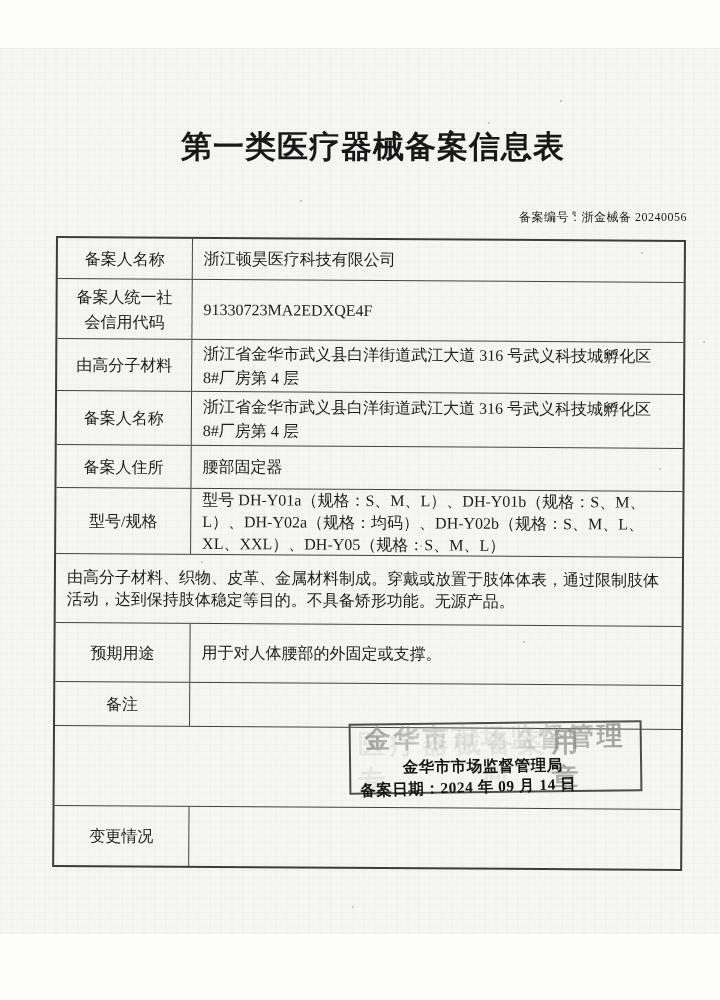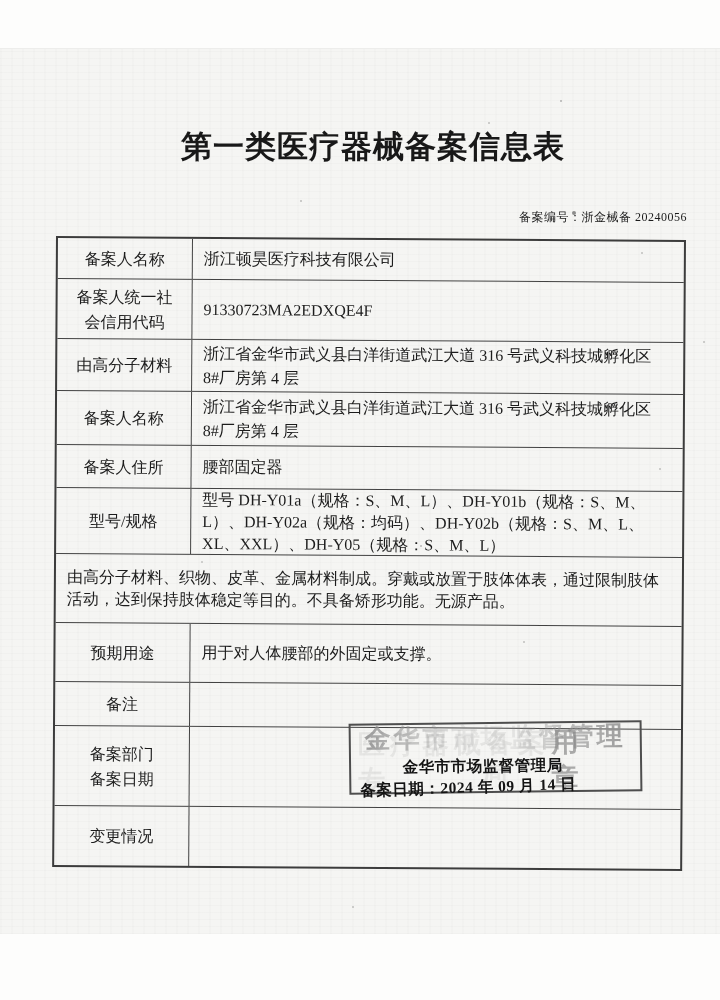--- a/index.html
+++ b/index.html
@@ -194,26 +194,20 @@
   <div class="trow" style="height:44px">
     <div class="cell label">
         <div class="label-inner">备注</div>
       </div>
     <div class="cell value">
         <div></div>
       </div>
   </div>
 
   <div class="trow" style="height:80px">
-    <div class="cell label">
-      <div class="label-inner">
-        <div>备案部门</div>
-        <div>备案日期</div>
-      </div>
-    </div>
     <div class="cell value">
         <div></div>
       </div>
   </div>
 
   <div class="trow" style="height:60px">
     <div class="cell label">
         <div class="label-inner">变更情况</div>
       </div>
     <div class="cell value">

